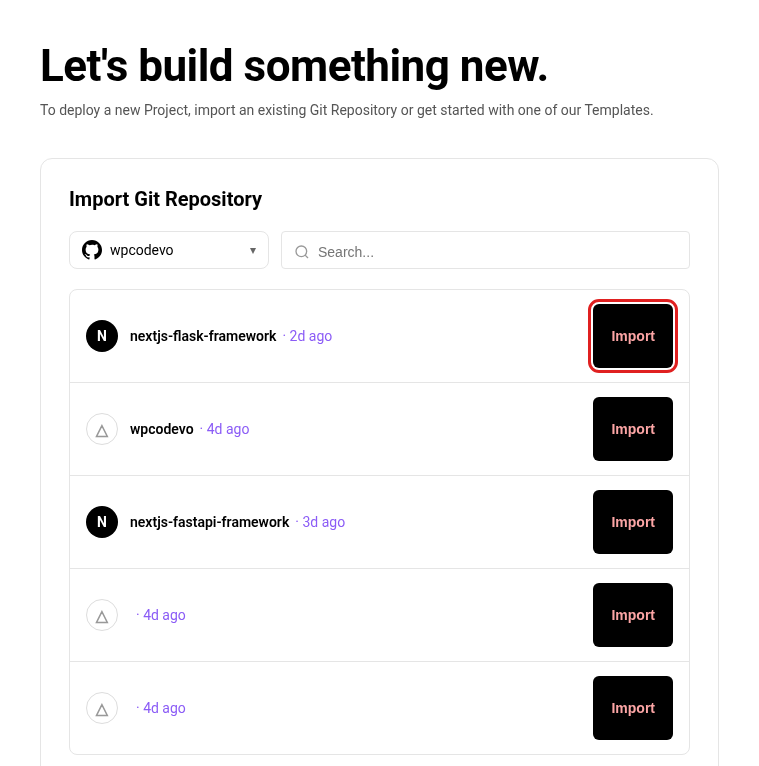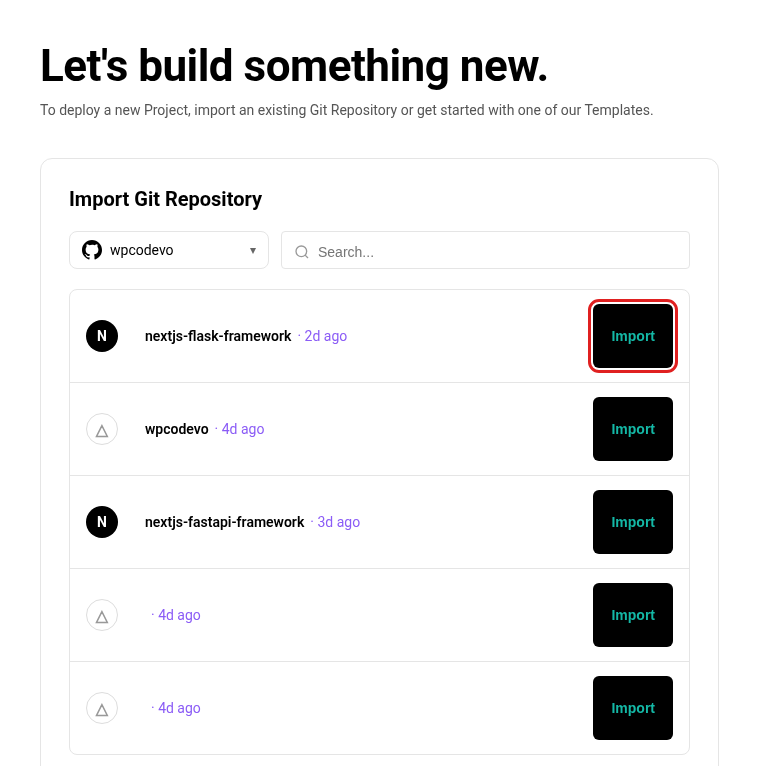--- a/index.html
+++ b/index.html
@@ -141,38 +141,37 @@
       border: 1px solid #ddd;
       color: #999;
       font-size: 16px;
     }
 
     .repo-info {
       flex: 1;
       display: flex;
       align-items: flex-end;
       gap: 0;
-      margin-left: 15px;
     }
 
     .repo-name {
       font-size: 14px;
       font-weight: 600;
       color: #000;
     }
 
     .repo-time {
       font-size: 14px;
       color: #8b5cf6;
       margin-left: 6px;
     }
 
     .import-btn {
       background: #000;
-      color: #14b8a6;
+      color: #fca5a5;
       border: none;
       border-radius: 6px;
       padding: 24px 18px;
       font-size: 14px;
       font-weight: 600;
       cursor: pointer;
       flex-shrink: 0;
     }
 
     .import-btn.highlighted {

